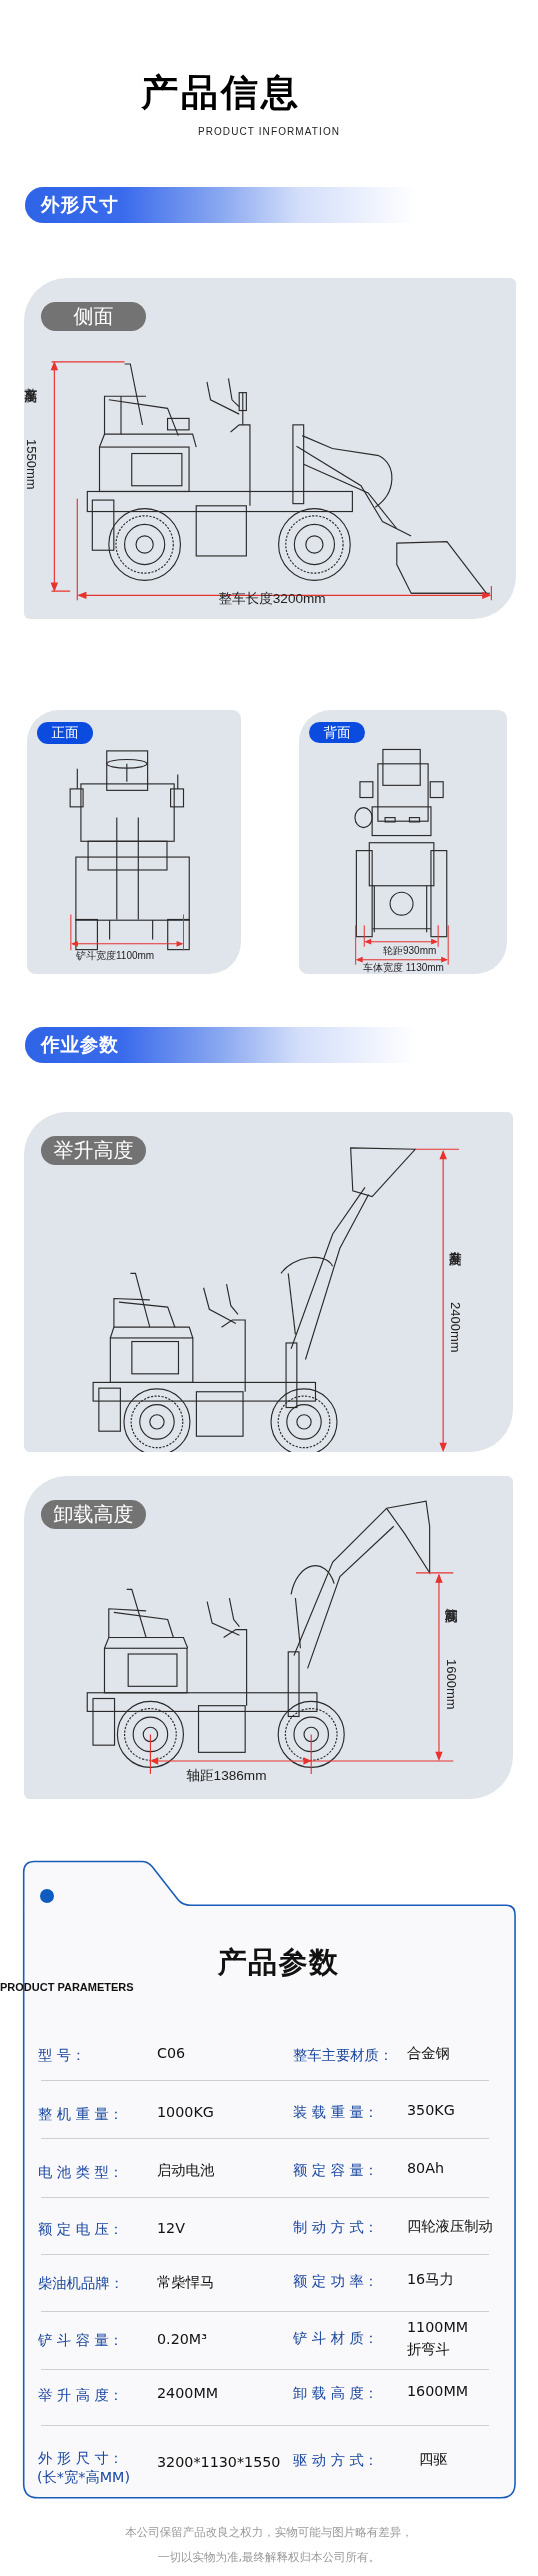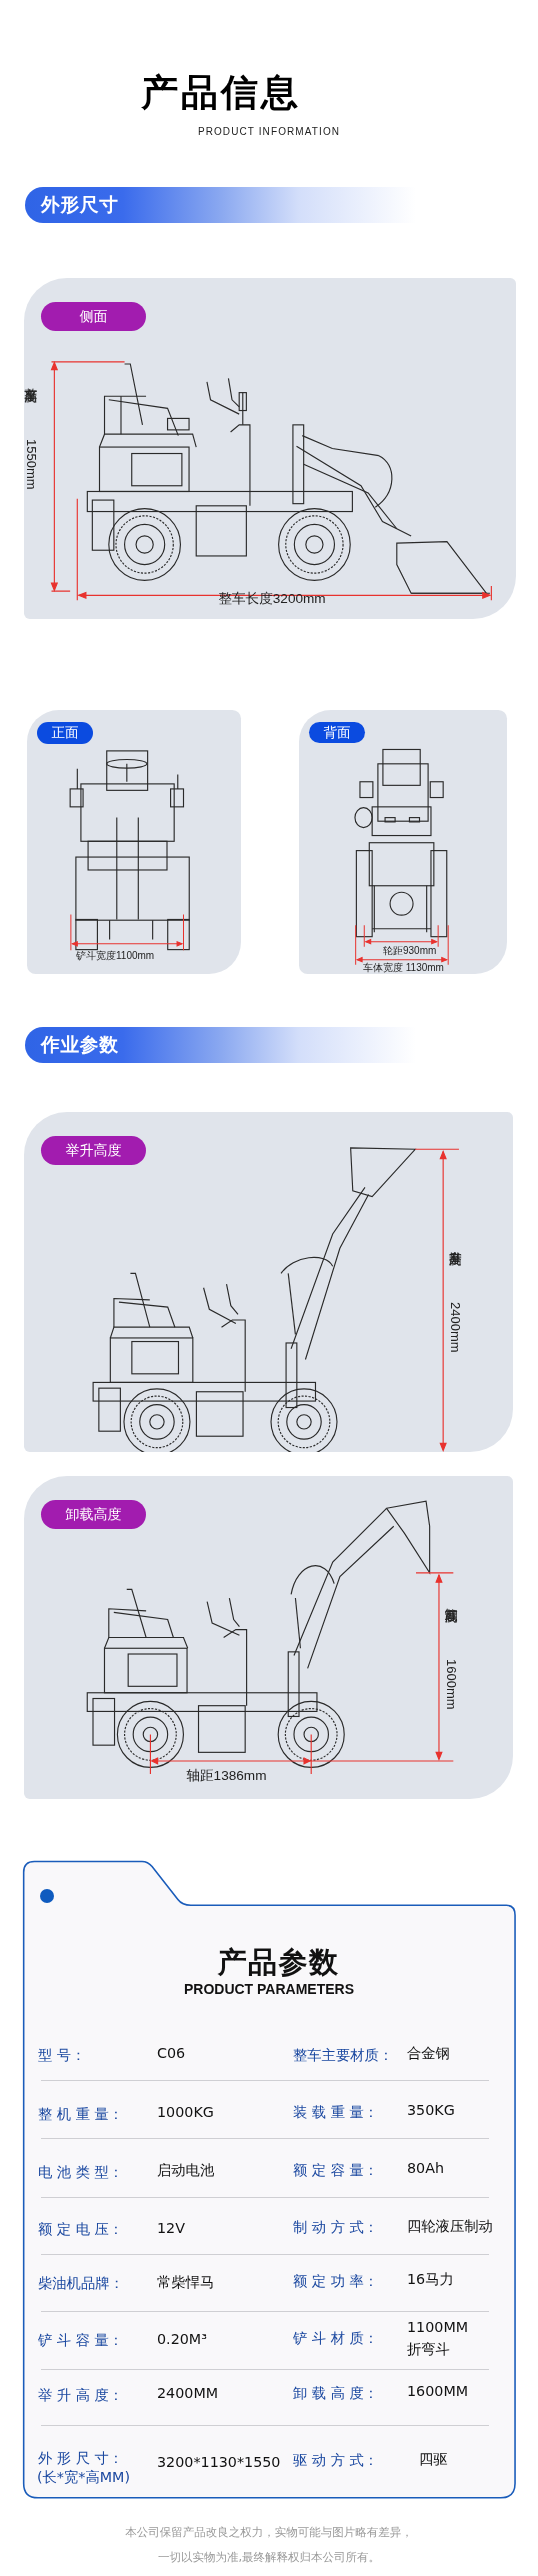--- a/index.html
+++ b/index.html
@@ -8,35 +8,35 @@
   .abs { position: absolute; }
 
   .main-title { left: 0; width: 442px; top: 70px; text-align: center; font-size: 37px; font-weight: bold; color: #000000; letter-spacing: 2.9px; line-height: 46px; }
   .main-sub { left: 0; width: 538px; top: 126px; text-align: center; font-size: 10px; color: #222; letter-spacing: 1.1px; font-family: "Liberation Sans", sans-serif; }
 
   .sec-header { left: 25px; height: 36px; width: 391px; border-radius: 18px 0 0 18px;
     background: linear-gradient(90deg, #2f64e6 0%, #3a6bec 25%, #8aa8f0 50%, #d3defa 70%, #ffffff 100%); }
   .sec-header span { position: absolute; left: 16px; top: 5px; font-size: 18.7px; font-weight: bold; color: #fff; letter-spacing: 0.7px; }
 
   .panel { background: #e0e4eb; border-radius: 43px 5.7px 43px 5.7px; overflow: hidden; }
-  .badge { position: absolute; background: #a21caf; color: #fff; border-radius: 16px; text-align: center; font-size: 14px; }
+  .badge { position: absolute; background: #737373; color: #fff; border-radius: 16px; text-align: center; font-size: 20px; }
   .badge.small { background: #0b4be0; font-size: 13.6px; border-radius: 11.5px; }
 
   .dim-text { position: absolute; font-size: 12.2px; color: #222; white-space: nowrap; font-family: "Liberation Sans", sans-serif; }
   .dim-text.small { font-size: 10px; }
   .vert { writing-mode: vertical-rl; text-orientation: upright; }
   .vert-mixed { writing-mode: vertical-rl; }
 
   svg.draw { position: absolute; left: 0; top: 0; }
 
   
   .card-border { position: absolute; left: 0; top: 0; }
   .dot { position: absolute; left: 40px; top: 1889px; width: 14.3px; height: 14.3px; border-radius: 50%; background: #0f5bbf; }
   .p-title { left: 0; width: 538px; top: 1943px; text-align: center; font-size: 29px; font-weight: bold; color: #111; letter-spacing: 1.4px; padding-left: 19px; }
-  .p-sub { left: 0; width: 538px; top: 1981px; text-align: center; font-size: 14px; font-weight: bold; color: #111; font-family: "Liberation Sans", sans-serif; }
+  .p-sub { left: 0; width: 538px; top: 1981px; font-size: 11px; font-weight: bold; color: #111; font-family: "Liberation Sans", sans-serif; }
   .p-label { position: absolute; color: #1b48a0; font-size: 14.3px; white-space: nowrap; letter-spacing: 0; }
   .p-value { position: absolute; color: #111; font-size: 14.3px; white-space: nowrap; line-height: 18.7px; }
   .p-divider { position: absolute; left: 41px; width: 448px; height: 0.7px; background: #cfcfd3; }
   .footer { position: absolute; left: 0; width: 538px; text-align: center; font-size: 11.5px; color: #9a9a9a; line-height: 26px; }
 </style>
 </head>
 <body>
 
 <div class="abs main-title">产品信息</div>
 <div class="abs main-sub">PRODUCT INFORMATION</div>

